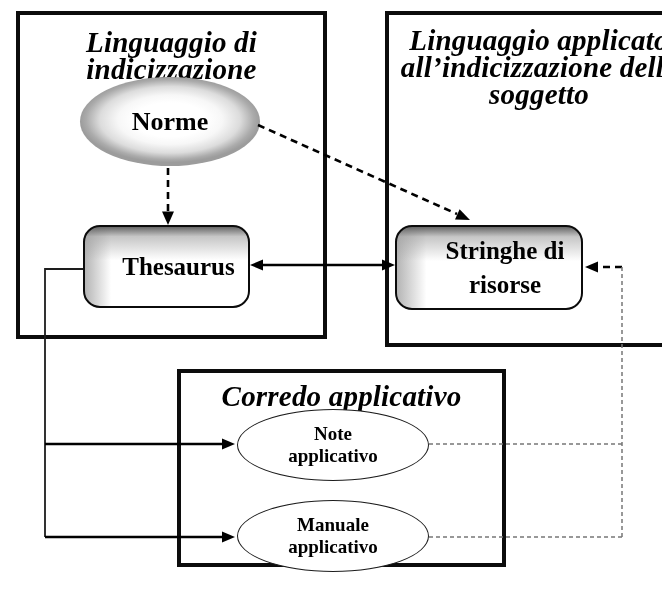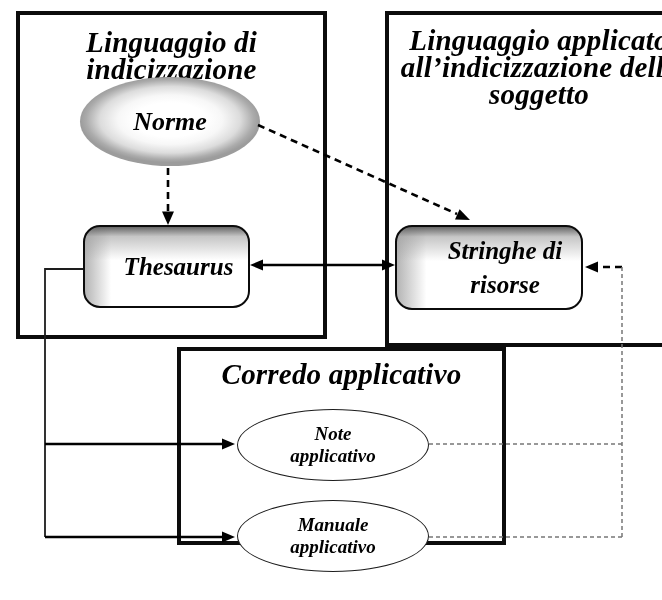--- a/index.html
+++ b/index.html
@@ -37,21 +37,20 @@
   
   .node {
     position: absolute;
     box-sizing: border-box;
     display: flex;
     flex-direction: column;
     align-items: center;
     justify-content: center;
     text-align: left;
     font-weight: bold;
-    font-style: italic;
   }
   .ellipse-shaded {
     border-radius: 50%;
     background: radial-gradient(ellipse closest-side at 50% 48%,
       #ffffff 40%, #f7f7f7 58%, #dcdcdc 78%, #ababab 93%, #9c9c9c 100%);
     font-size: 26px;
   }
   .pill {
     border: 2.5px solid #0b0b0b;
     border-radius: 17px;
@@ -84,21 +83,21 @@
 
   <div class="group-box" style="left:16px; top:11px; width:311px; height:328px;">
     <div class="group-title" style="top:14px;">Linguaggio di indicizzazione</div>
   </div>
 
   <div class="group-box" style="left:345px; top:11px; width:308px; height:336px;margin-left:40px;">
     <div class="group-title" style="top:12px;">Linguaggio applicato</div>
     <div class="group-title" style="top:39px;">all’indicizzazione delle soggetto</div>
   </div>
 
-  <div class="group-box" style="left:177px; top:347px; width:329px; height:198px;">
+  <div class="group-box" style="left:177px; top:369px; width:329px; height:198px;">
     <div class="group-title" style="top:10px;">Corredo applicativo</div>
   </div>
 
   <div class="node ellipse-shaded" style="left:80px; top:77px; width:180px; height:89px;">
     <span>Norme</span>
   </div>
 
   <div class="node pill" style="left:83px; top:225px; width:167px; height:83px;padding-left:24px;">
     <span>Thesaurus</span>
   </div>

